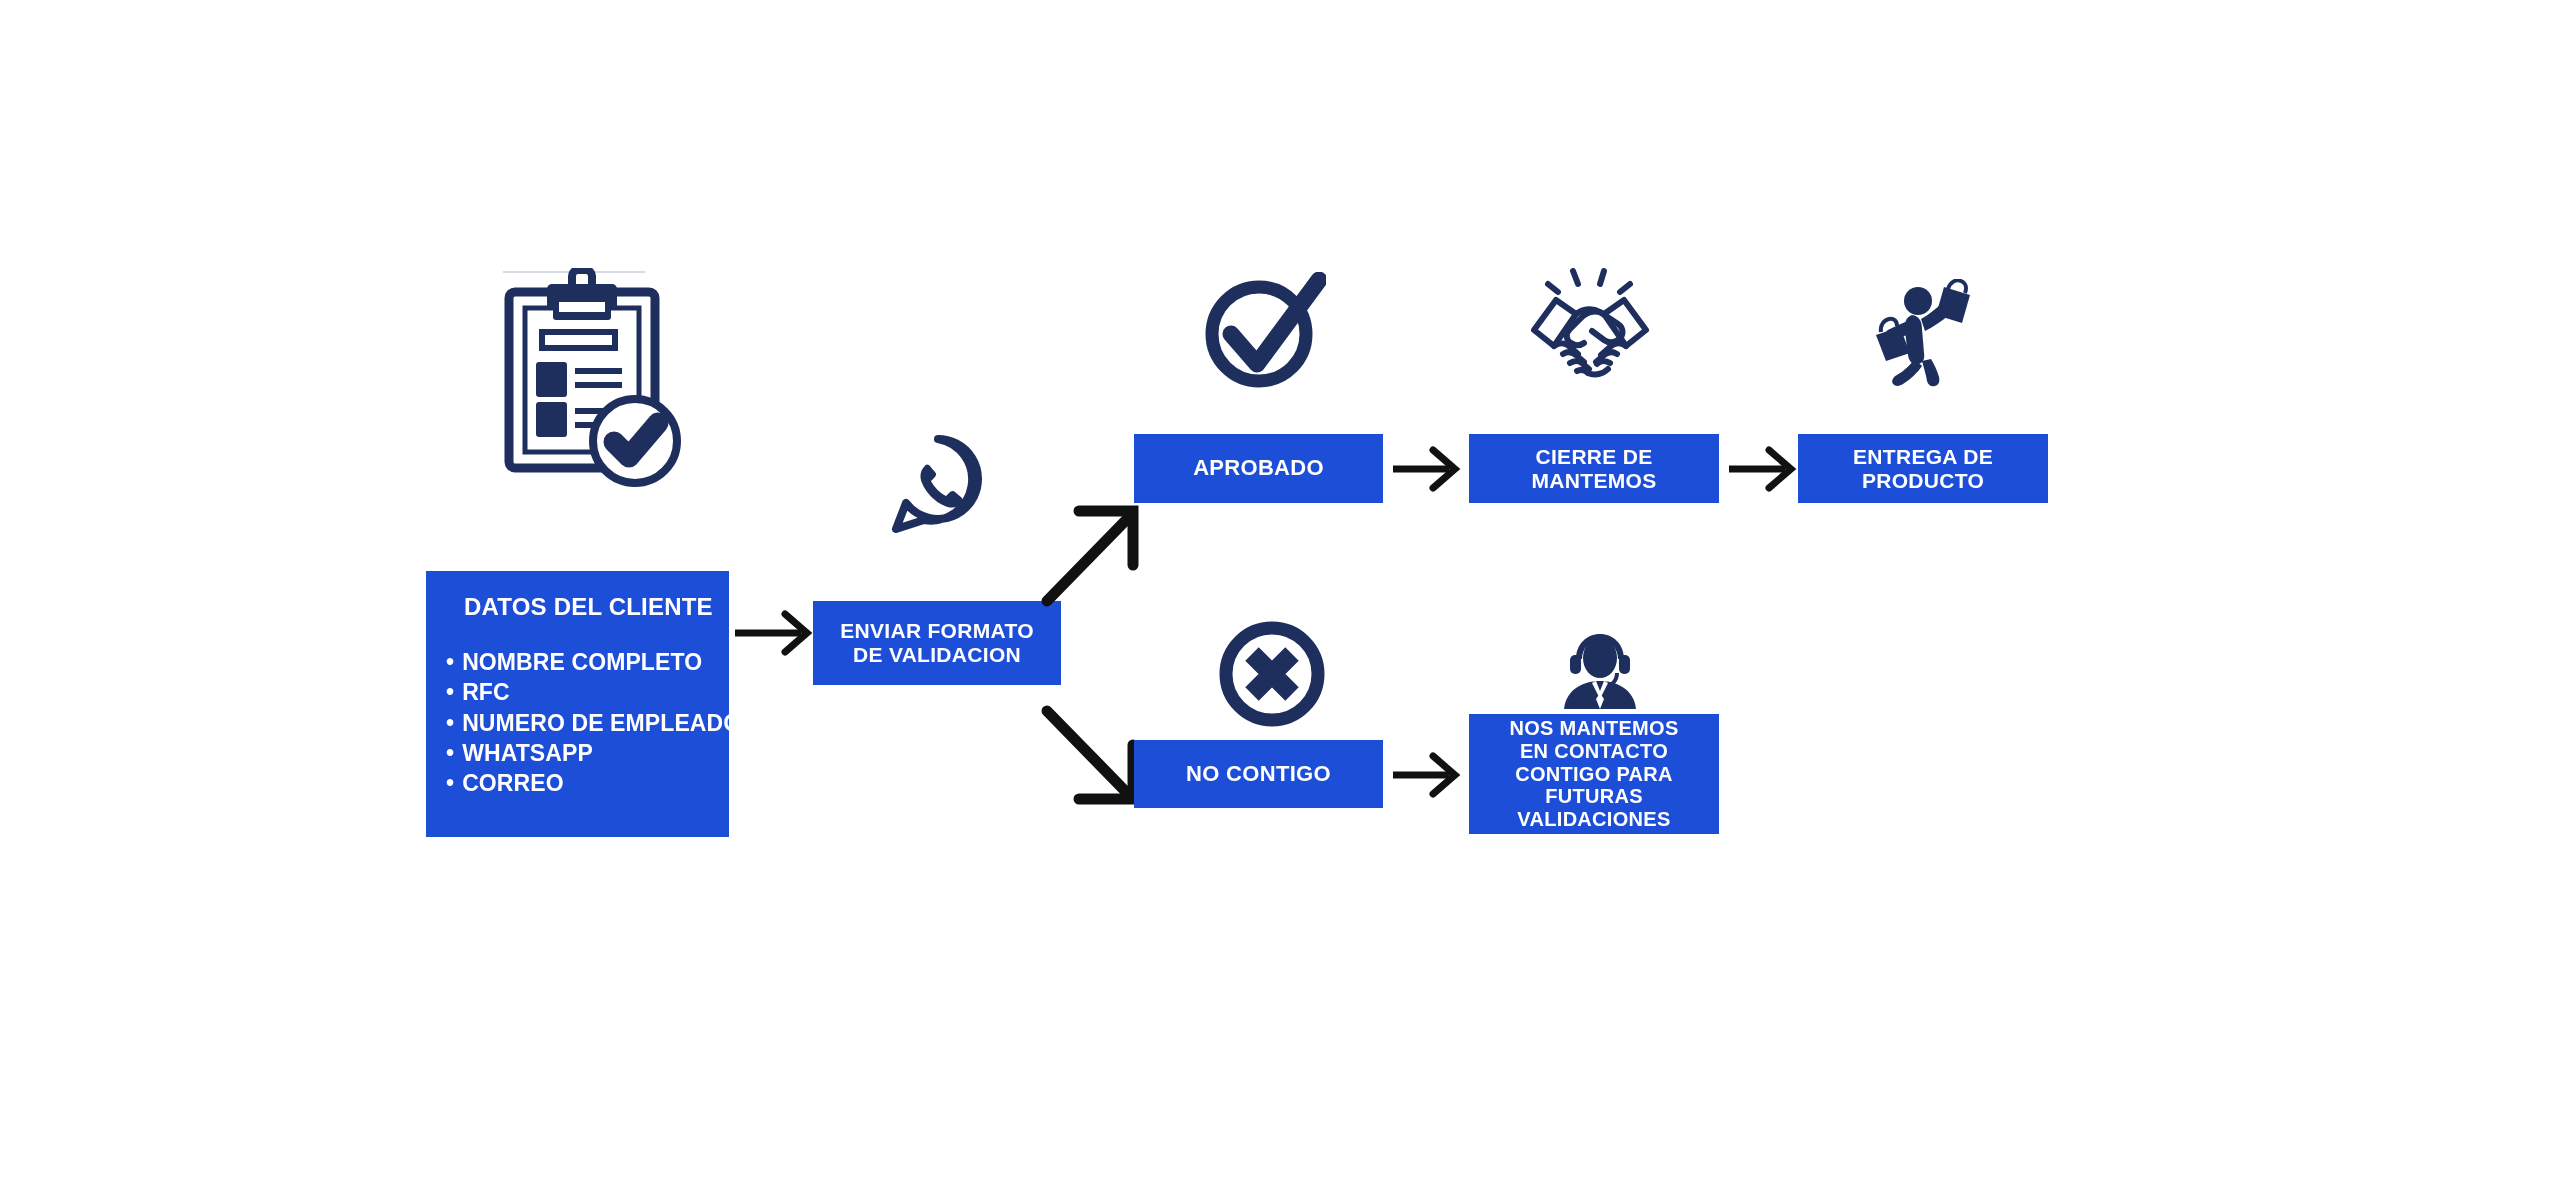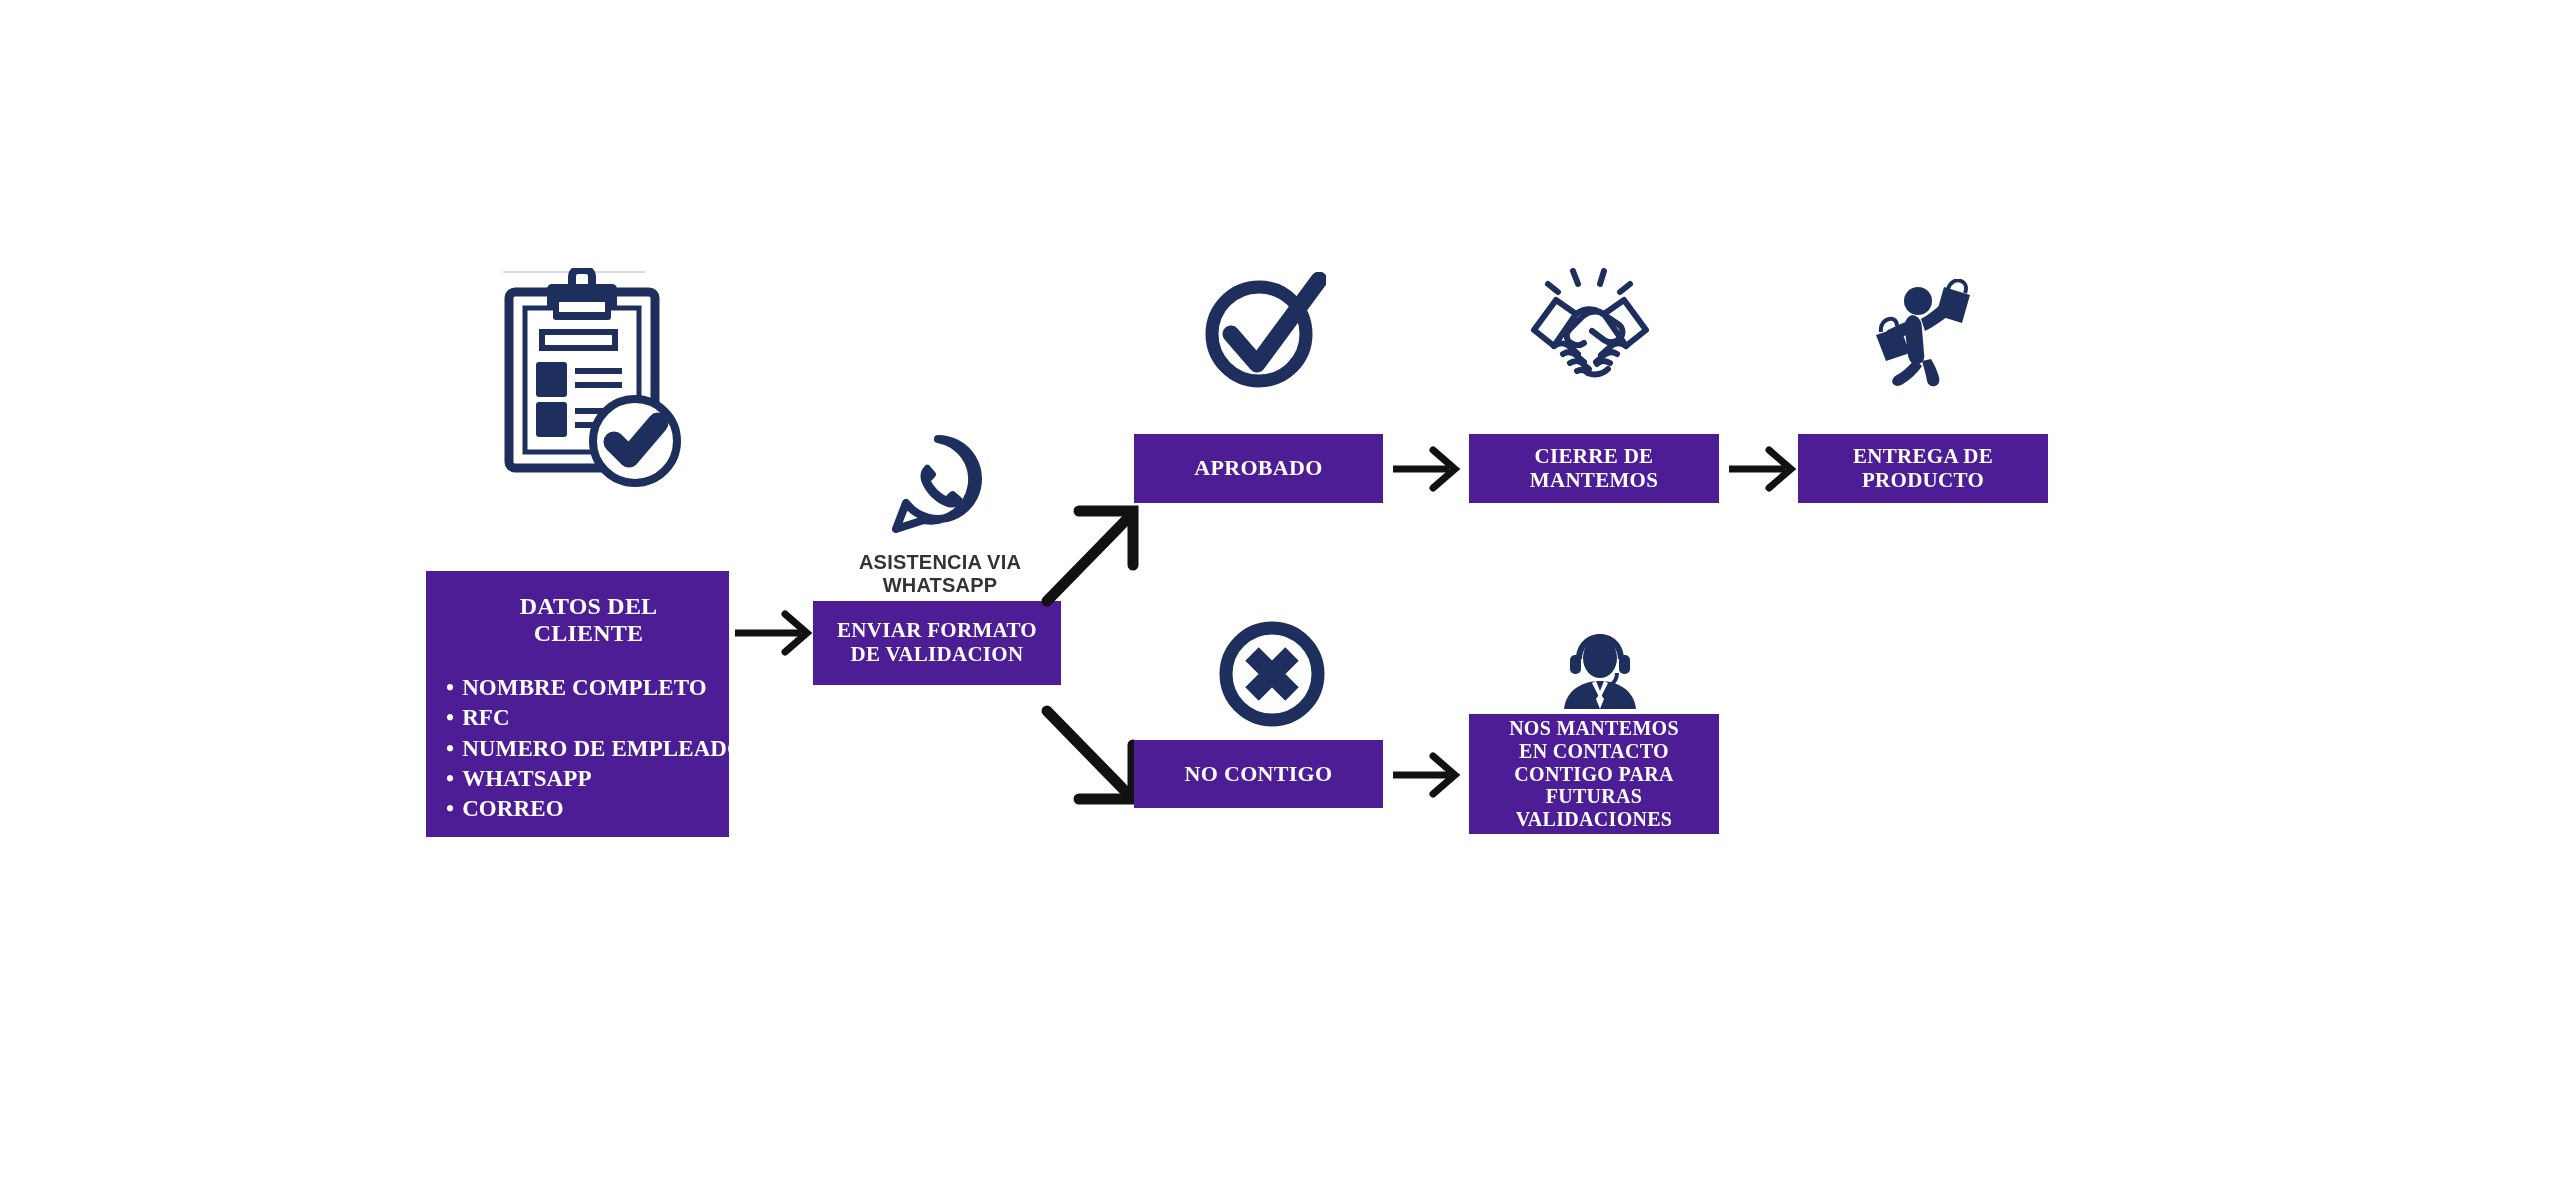--- a/index.html
+++ b/index.html
@@ -16,29 +16,28 @@
     position: relative;
     width: 2560px;
     height: 1183px;
     background: #ffffff;
     overflow: hidden;
   }
 
   
   .navy-box {
     position: absolute;
-    background: #4c1d95;
+    background: #1d4ed8;
     box-sizing: border-box;
     display: flex;
     flex-direction: column;
     align-items: center;
     justify-content: center;
     color: #ffffff;
     text-align: center;
-    font-family: Liberation Serif, serif;
   }
   .box-title {
     font-weight: bold;
     letter-spacing: 0.3px;
     line-height: 1.12;
     white-space: pre-line;
   }
 
   
   #box-datos {
@@ -224,22 +223,20 @@
 
   <div class="icon-wrap" id="icon-whatsapp">
     <svg viewBox="0 0 100 102" xmlns="http://www.w3.org/2000/svg">
       <path d="M50 6 A40 40 0 1 1 18 70 L8 96 L36 87 A40 40 0 0 0 50 6 Z" fill="none" stroke="#1e2f5e" stroke-width="8" stroke-linejoin="round"></path>
       <path d="M36 34 c-3 3 -5 9 -2 16 c4 10 13 19 23 23 c7 3 13 1 16 -2
                c2 -2 2 -4 1 -6 l-7 -6 c-2 -2 -4 -1 -6 1 l-3 3 c-6 -3 -12 -9 -15 -15
                l3 -3 c2 -2 3 -4 1 -6 l-6 -7 c-2 -1 -3 -1 -5 2 Z" fill="#1e2f5e"></path>
     </svg>
   </div>
 
-  <div class="icon-caption" id="cap-whatsapp">ASISTENCIA VIA
-WHATSAPP</div>
 
   <div class="navy-box" id="box-enviar">
     <div class="box-title">ENVIAR FORMATO
 DE VALIDACION</div>
   </div>
 
   <div class="arrow" id="arrow-branch-up">
     <svg viewBox="0 0 100 100">
       <line x1="4" y1="96" x2="88" y2="10" stroke="#111111" stroke-width="11" stroke-linecap="round"></line>
       <polyline points="36,6 90,6 90,60" fill="none" stroke="#111111" stroke-width="11" stroke-linecap="round" stroke-linejoin="miter"></polyline>

